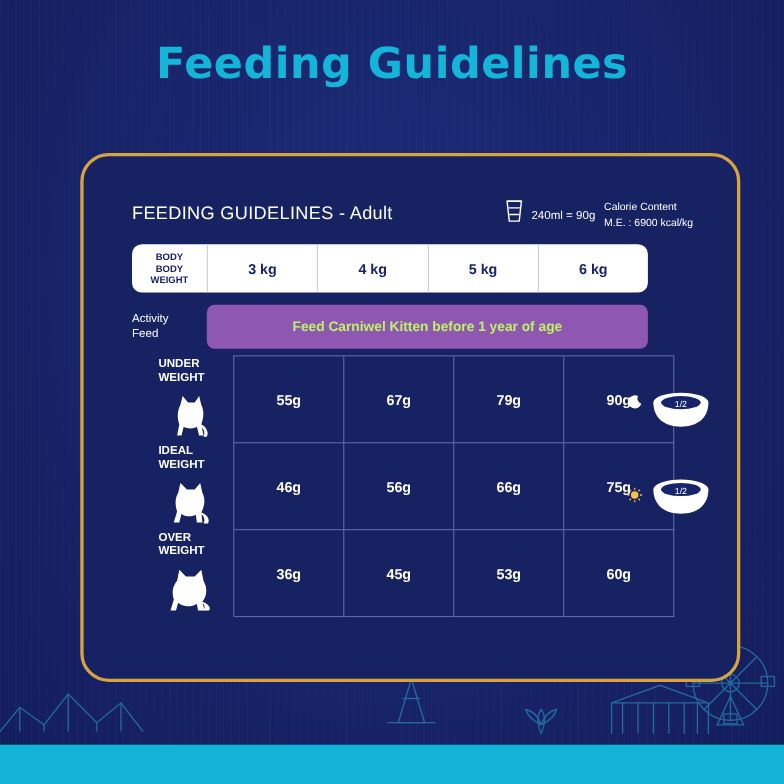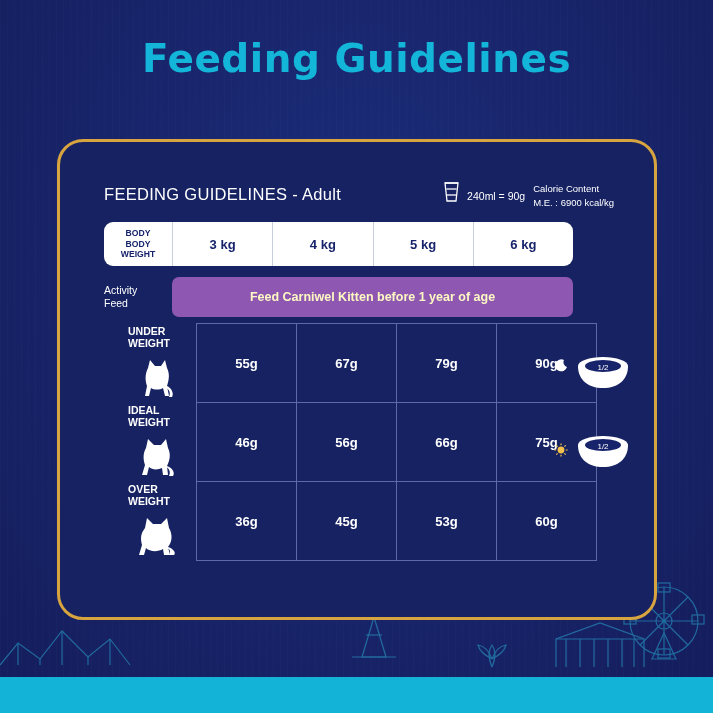--- a/index.html
+++ b/index.html
@@ -58,21 +58,21 @@
     bottom: 36px;
     left: 0;
     width: 713px;
     height: 130px;
     pointer-events: none;
     opacity: 0.55;
   }
 
   .card {
     position: absolute;
-    left: 57px;
+    left: 73px;
     top: 139px;
     width: 600px;
     height: 481px;
     border: 3px solid #d7a43f;
     border-radius: 26px;
     background: #162262;
     box-sizing: border-box;
   }
 
   .card-inner {
@@ -177,21 +177,21 @@
     flex-direction: column;
     justify-content: center;
   }
   .kitten-banner {
     flex: 1 1 auto;
     background: #8e57b2;
     border-radius: 7px;
     display: flex;
     align-items: center;
     justify-content: center;
-    color: #fef9c3;
+    color: #bef264;
     font-size: 12.5px;
     font-weight: bold;
   }
 
   
   .grid-wrap {
     margin-top: 6px;
     width: 469px;
     display: flex;
     margin-left: 24px;

